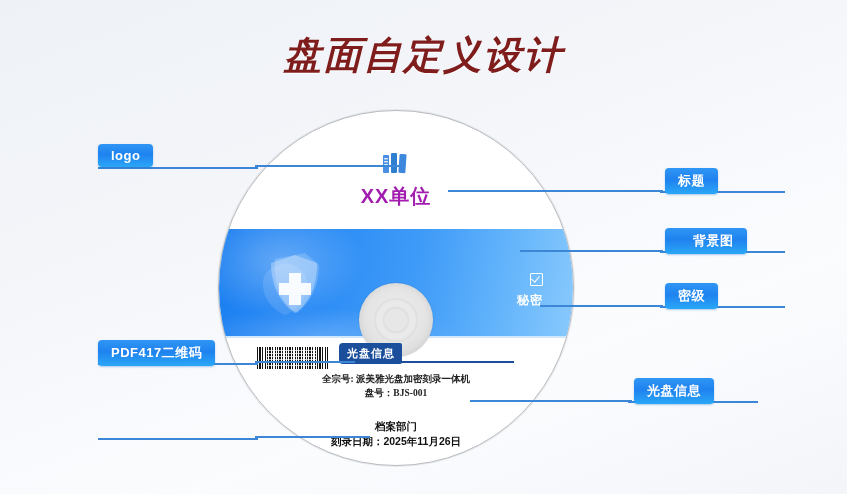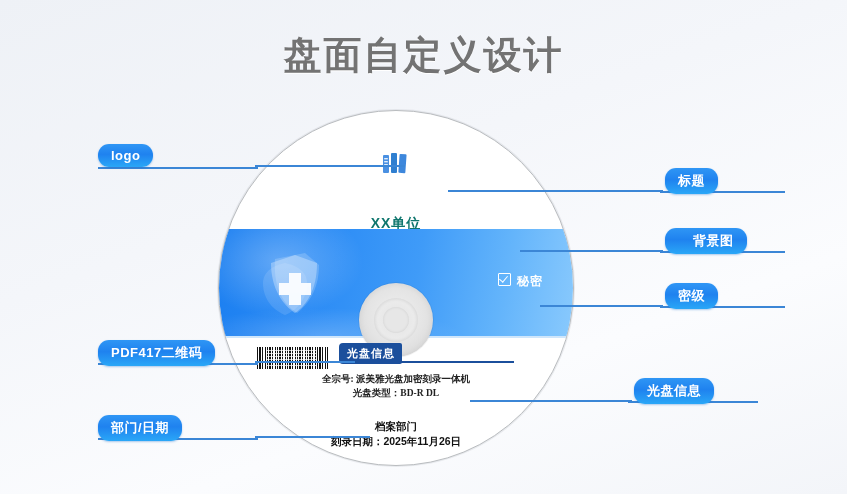--- a/index.html
+++ b/index.html
@@ -8,63 +8,64 @@
     font-family:"Liberation Sans","DejaVu Sans",sans-serif;
     background:linear-gradient(160deg,#eef1f6 0%,#f4f6fa 38%,#fbfcfe 70%,#f3f5f9 100%);
     position:relative;
   }
   .stage{position:absolute;inset:0;}
 
   
   .page-title{
     position:absolute;left:0;right:0;top:30px;text-align:center;
     font-size:38px;font-weight:bold;letter-spacing:2px;
-    color:#737373;
+    color:#7f1d1d;
     text-shadow:0 1px 0 #ffffff;
+    font-style:italic;
   }
 
   
   .disc{
     position:absolute;left:218px;top:110px;width:354px;height:354px;
     border-radius:50%;
     background:#ffffff;
     border:1px solid #b9bcbf;
     overflow:hidden;
     box-shadow:0 0 0 1px rgba(180,185,190,.25);
   }
   .disc-inner{position:absolute;inset:0;}
 
   .disc-logo{
     position:absolute;left:50%;top:42px;transform:translateX(-50%);
     width:32px;height:22px;
   }
   .disc-unit{
     position:absolute;left:0;right:0;top:72px;text-align:center;
-    font-size:14px;font-weight:bold;color:#0f766e;letter-spacing:1px;margin-top:32px;
+    font-size:20px;font-weight:bold;color:#a21caf;letter-spacing:1px;
   }
 
   
   .banner{
     position:absolute;left:-6px;right:-6px;top:118px;height:107px;
     background:
       radial-gradient(ellipse 120px 80px at 18% 30%, rgba(255,255,255,.28), rgba(255,255,255,0) 70%),
       linear-gradient(100deg,#1a7ef0 0%,#2b8bf5 28%,#3f9bf8 55%,#63b4fb 78%,#8ccbfd 100%);
     border-bottom:2px solid #cfe6fb;
   }
   .banner-wave{
     position:absolute;left:0;bottom:0;width:100%;height:42px;
     background:radial-gradient(ellipse 200px 40px at 30% 100%, rgba(255,255,255,.20), rgba(255,255,255,0) 70%);
   }
   .shield{
     position:absolute;left:42px;top:14px;width:74px;height:80px;
   }
   .secret{
     position:absolute;right:36px;top:44px;
-    display:flex;align-items:flex-start;gap:6px;
-    color:#ffffff;font-size:12px;font-weight:bold;letter-spacing:1px;
+    display:flex;align-items:flex-end;gap:6px;
+    color:#ffffff;font-size:12px;font-weight:bold;letter-spacing:1px;flex-direction:column;
   }
   .cbox{
     width:11px;height:11px;border:1.4px solid #ffffff;border-radius:1px;
     position:relative;display:inline-block;
   }
   .cbox:after{
     content:"";position:absolute;left:2px;top:0px;width:4px;height:7px;
     border-right:1.6px solid #fff;border-bottom:1.6px solid #fff;
     transform:rotate(40deg);
   }
@@ -120,21 +121,21 @@
     font-size:9.5px;color:#222;line-height:13.5px;font-weight:bold;font-family:Liberation Serif, serif;
   }
   .info-foot{
     position:absolute;left:0;right:0;top:308px;text-align:center;
     font-size:10.5px;color:#111;line-height:15px;font-weight:bold;
   }
 
   
   .badge{
     position:absolute;
-    padding:4px 13px;border-radius:11px;
+    padding:4px 13px;border-radius:4px;
     color:#ffffff;font-size:13px;font-weight:bold;letter-spacing:.5px;
     background:linear-gradient(180deg,#2f96f5 0%,#1f82ef 45%,#2aa7f7 100%);
     box-shadow:0 1px 2px rgba(30,110,200,.35);
     white-space:nowrap;
     z-index:4;
   }
   .leader{
     position:absolute;height:1.5px;background:#3b86d6;z-index:2;
   }
   .underline{
@@ -186,40 +187,39 @@
 
       <div class="barcode"></div>
 
       <div class="info-tag-row">
         <span class="info-tag">光盘信息</span>
         <span class="info-tag-line"></span>
       </div>
 
       <div class="info-lines">
         <div>全宗号: 派美雅光盘加密刻录一体机</div>
-        <div>光盘类型：BD-R DL</div>
+        <div>盘号：BJS-001</div>
       </div>
 
       <div class="info-foot">
         <div>档案部门</div>
         <div>刻录日期：2025年11月26日</div>
       </div>
 
     </div>
   </div>
 
   <div class="badge" style="left:98px;top:144px;">logo</div>
   <div class="underline" style="left:98px;top:167px;width:160px;"></div>
   <div class="leader" style="left:255px;top:165px;width:150px;"></div>
 
   <div class="badge" style="left:98px;top:340px;text-align:right;">PDF417二维码</div>
   <div class="underline" style="left:98px;top:363px;width:160px;"></div>
   <div class="leader" style="left:255px;top:361px;width:100px;"></div>
 
-  <div class="badge" style="left:98px;top:415px;">部门/日期</div>
   <div class="underline" style="left:98px;top:438px;width:160px;"></div>
   <div class="leader" style="left:255px;top:436px;width:115px;"></div>
 
   <div class="badge" style="left:665px;top:168px;">标题</div>
   <div class="underline" style="left:660px;top:191px;width:125px;"></div>
   <div class="leader" style="left:448px;top:190px;width:215px;"></div>
 
   <div class="badge" style="left:665px;top:228px;padding-left:28px;">背景图</div>
   <div class="underline" style="left:660px;top:251px;width:125px;"></div>
   <div class="leader" style="left:520px;top:250px;width:143px;"></div>

